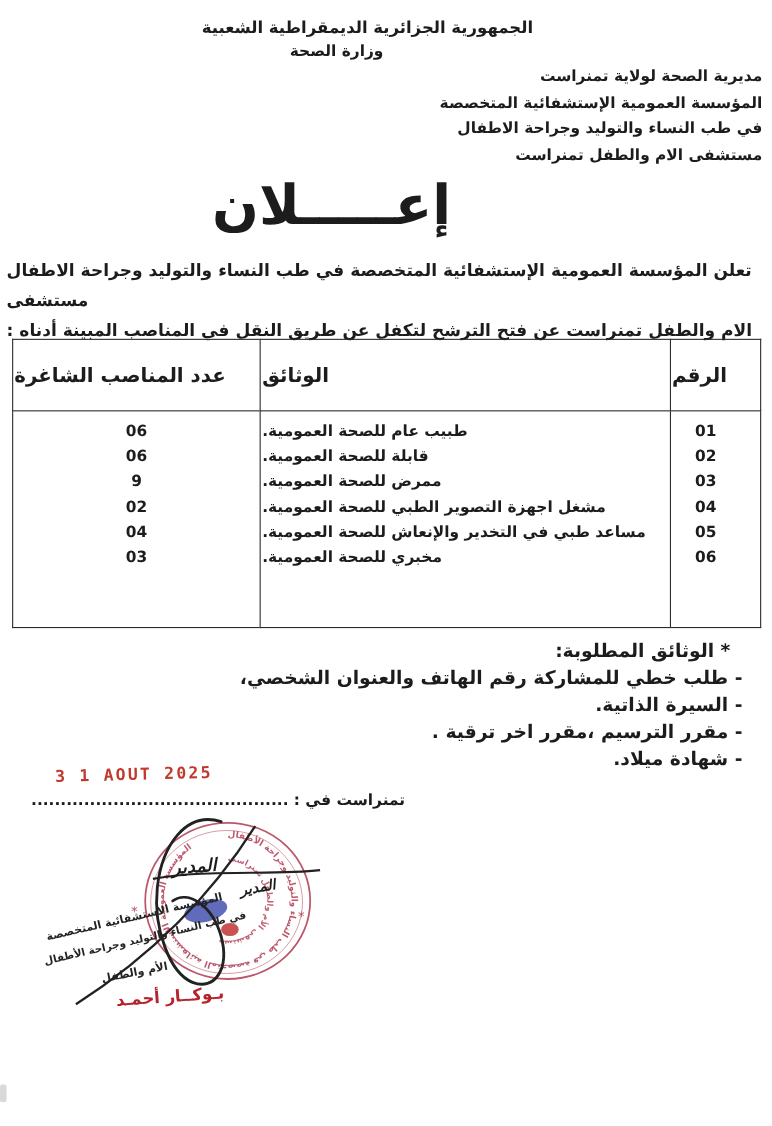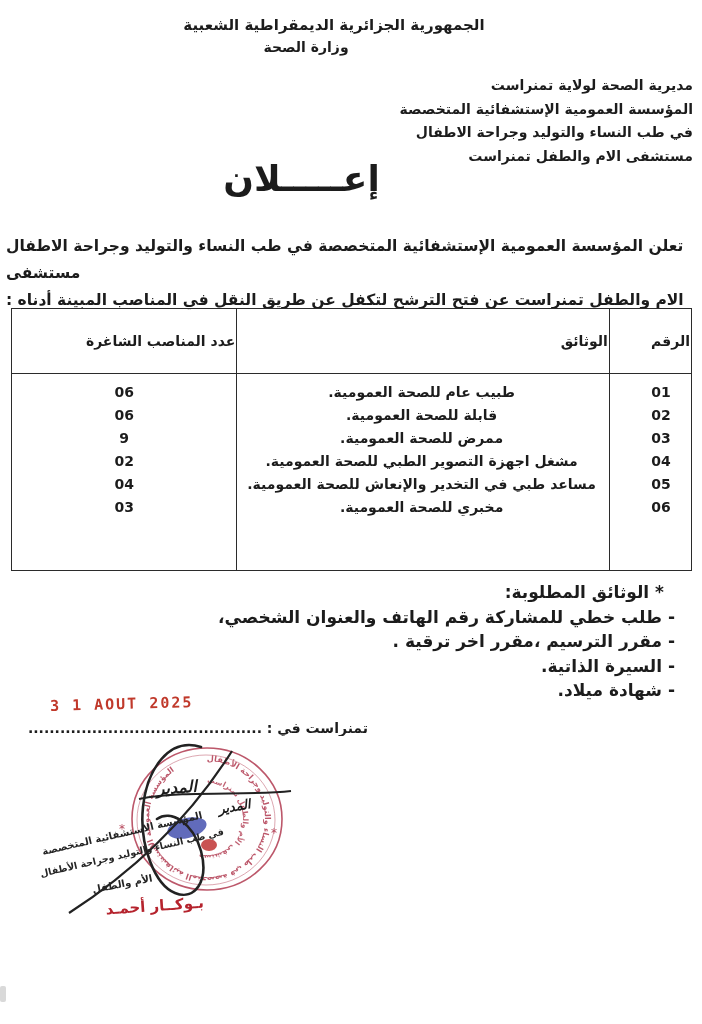--- a/index.html
+++ b/index.html
@@ -9,38 +9,38 @@
   }
   .abs{position:absolute;}
   .ar{direction:rtl;unicode-bidi:embed;}
   .b{font-weight:bold;}
 
   
   .hdr-republic{top:16px;left:0;width:668px;text-align:center;font-size:15px;}
   .hdr-ministry{top:39px;left:0;width:702px;text-align:center;font-size:14px;transform:translateX(-45px);}
 
   
-  .org{top:74px;right:9px;text-align:right;font-size:14px;line-height:23.5px;}
+  .org{top:59px;right:9px;text-align:right;font-size:14px;line-height:23.5px;}
 
   
-  .title{top:158px;left:0;width:603px;text-align:center;font-size:36px;letter-spacing:1px;}
+  .title{top:158px;left:0;width:603px;text-align:center;font-size:50px;letter-spacing:1px;}
 
   
   .intro{top:233px;right:6px;left:6px;text-align:left;font-size:15.5px;line-height:27px;}
 
   
   .tbl{top:308px;left:11px;width:681px;border-collapse:collapse;direction:rtl;}
   .tbl th,.tbl td{border:1.6px solid #2b2b2b;font-weight:bold;}
-  .tbl th{height:62px;text-align:right;vertical-align:middle;font-size:14px;}
+  .tbl th{height:62px;text-align:left;vertical-align:middle;font-size:18px;}
   .tbl td{vertical-align:top;height:188px;padding-top:7px;font-size:14px;line-height:23px;}
   .col-num{width:82px;}
   .col-rank{width:372px;}
   .col-count{width:225px;}
-  td.cell-num{text-align:center;padding-left:22px;}
-  td.cell-rank{text-align:center;padding-right:4px;}
+  td.cell-num{text-align:left;padding-left:22px;}
+  td.cell-rank{text-align:left;padding-right:4px;}
   td.cell-count{text-align:center;}
 
   
   .docs{top:580px;right:27px;text-align:right;font-size:17px;line-height:24.5px;}
   .docs .docs-heading{padding-left:0;padding-right:11px;}
 
   
   .date-stamp{top:695px;left:50px;color:#c0392b;font-family:"DejaVu Sans Mono", monospace;
     font-weight:bold;font-size:15px;letter-spacing:2px;transform:rotate(-1.5deg);}
   .place-line{top:720px;left:28px;width:340px;text-align:left;font-size:14px;white-space:nowrap;overflow:hidden;}
@@ -107,22 +107,22 @@
       <div>04</div>
       <div>03</div>
     </td>
   </tr>
 </tbody>
   </table>
 
 <div class="abs ar b docs">
   <div class="docs-heading">* الوثائق المطلوبة:</div>
   <div>- طلب خطي للمشاركة  رقم الهاتف والعنوان الشخصي،</div>
+  <div>- السيرة الذاتية.</div>
   <div>- مقرر الترسيم ،مقرر اخر ترقية .</div>
-  <div>- السيرة الذاتية.</div>
   <div>- شهادة ميلاد.</div>
 </div>
 
 <div class="abs date-stamp">3 1 AOUT 2025</div>
 
 <div class="abs ar b place-line">
   <span>تمنراست في :</span>
   <span class="dots">..................................................</span>
 </div>
 

